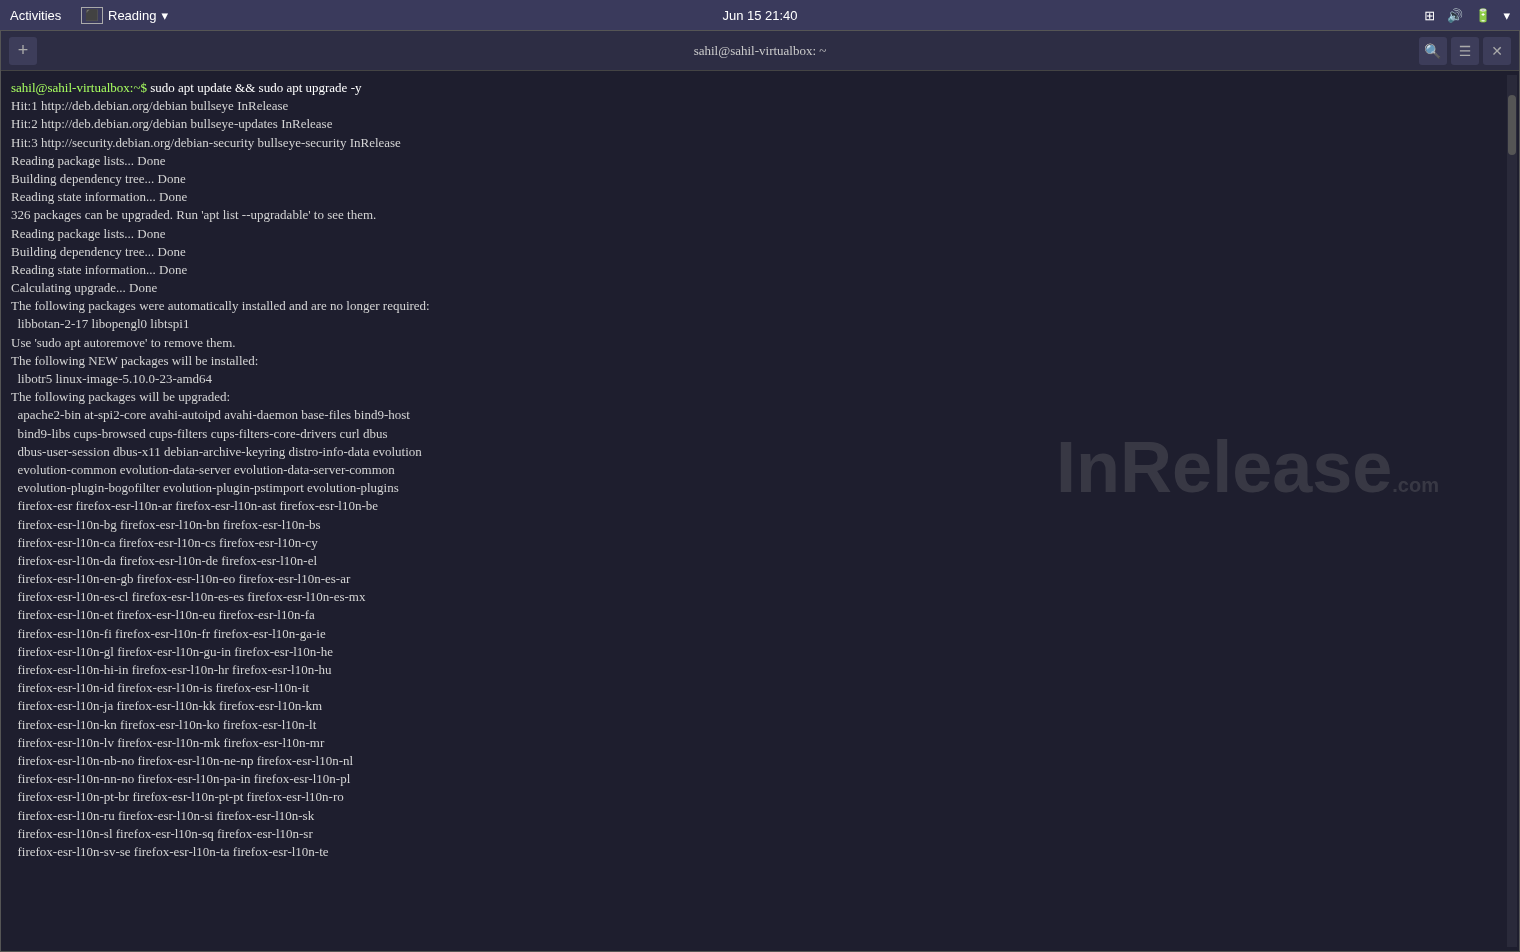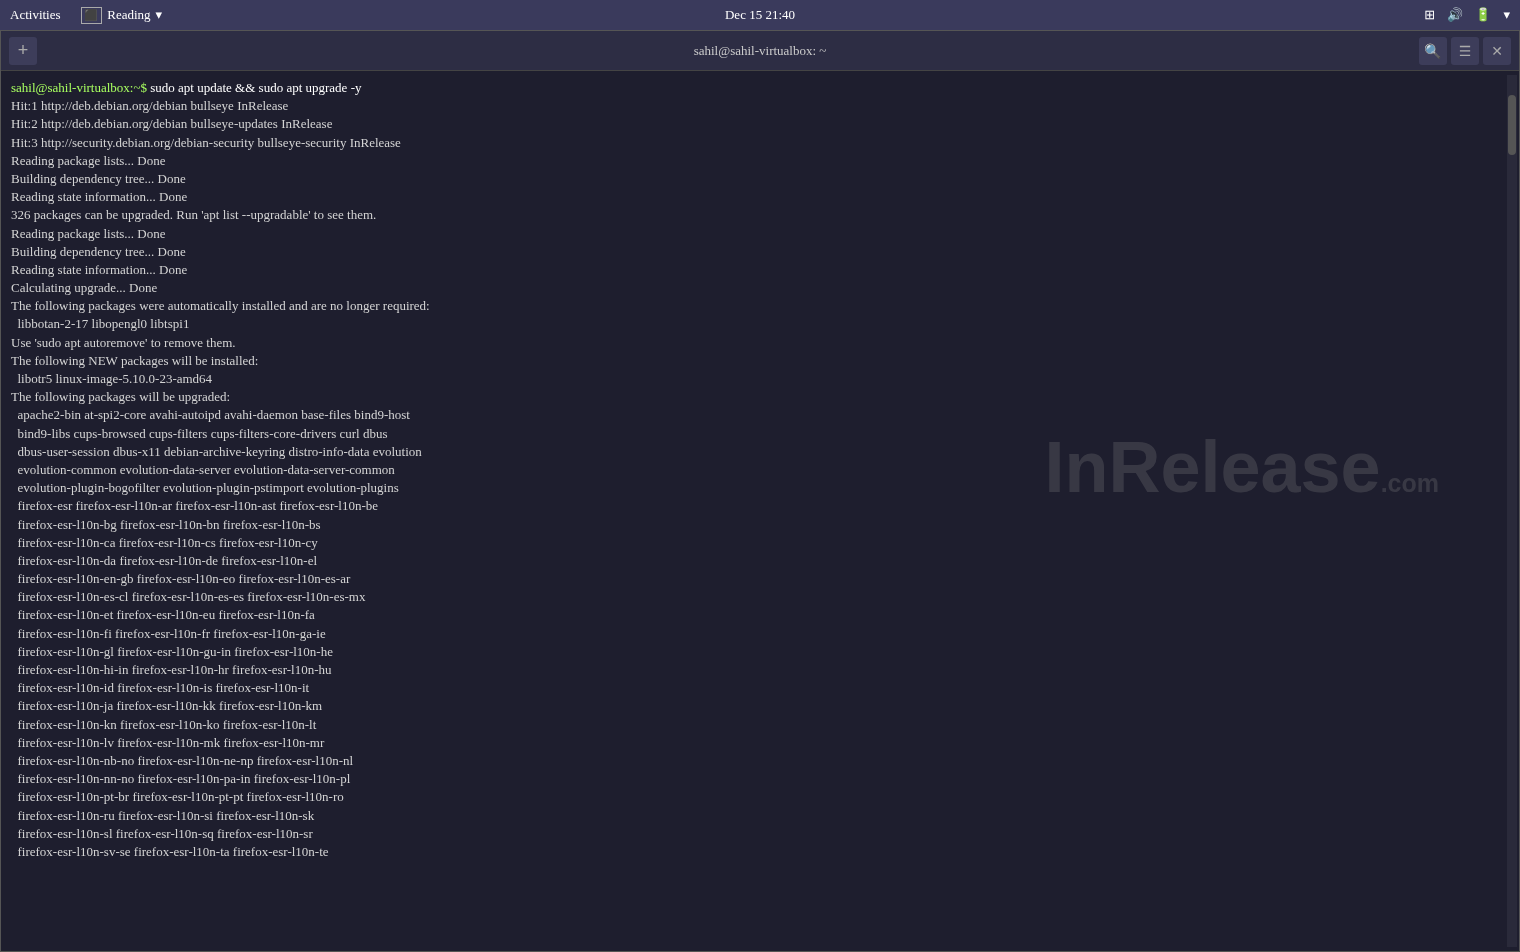--- a/index.html
+++ b/index.html
@@ -14,21 +14,21 @@
     
     .system-bar {
       background: #3a3a5c;
       height: 30px;
       display: flex;
       align-items: center;
       justify-content: space-between;
       padding: 0 10px;
       color: #ffffff;
       font-size: 13px;
-      font-family: Liberation Serif, serif;
+      font-family: Liberation Sans, sans-serif;
     }
     .system-bar-left {
       display: flex;
       align-items: center;
       gap: 20px;
     }
     .system-bar-center {
       position: absolute;
       left: 50%;
       transform: translateX(-50%);
@@ -159,37 +159,37 @@
       opacity: 0.25;
       font-size: 72px;
       font-weight: bold;
       font-family: 'Arial', sans-serif;
       color: #888888;
       pointer-events: none;
       white-space: nowrap;
       z-index: 10;
     }
     .watermark-sub {
-      font-size: 25px;
+      font-size: 20px;
       color: #888888;
     }
   </style>
 </head>
 <body>
 
 <div class="system-bar">
   <div class="system-bar-left">
     <span class="activities-btn">Activities</span>
     <span class="terminal-btn">
       <span style="font-size:11px; border:1px solid #aaa; padding:1px 3px;">⬛</span>
       <span>Reading</span>
       <span>▾</span>
     </span>
   </div>
-  <div class="system-bar-center">Dec 15  21:40</div>
+  <div class="system-bar-center">Jun 15  21:40</div>
   <div class="system-bar-right">
     <span>⊞</span>
     <span>🔊</span>
     <span>🔋</span>
     <span>▾</span>
   </div>
 </div>
 
 <div class="terminal-window">
 

